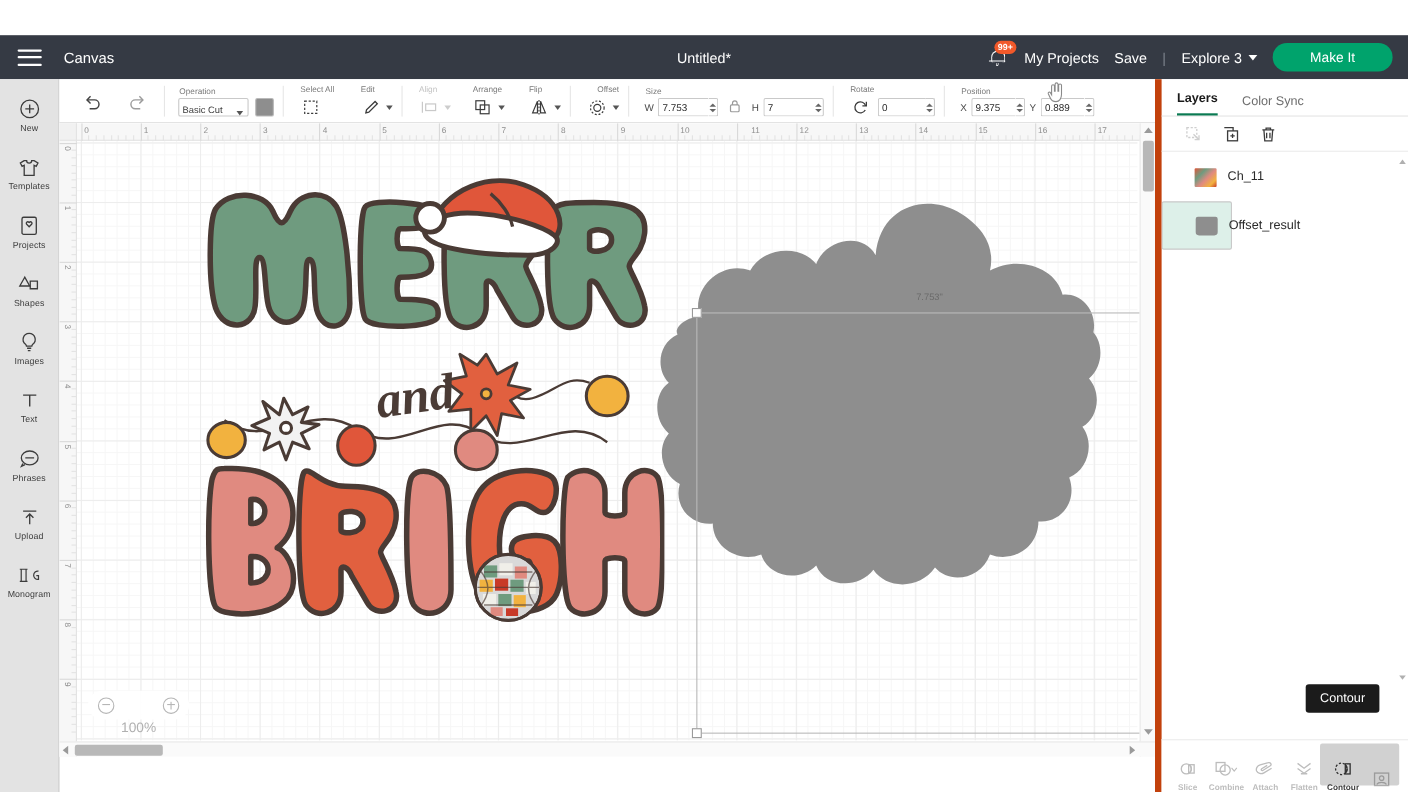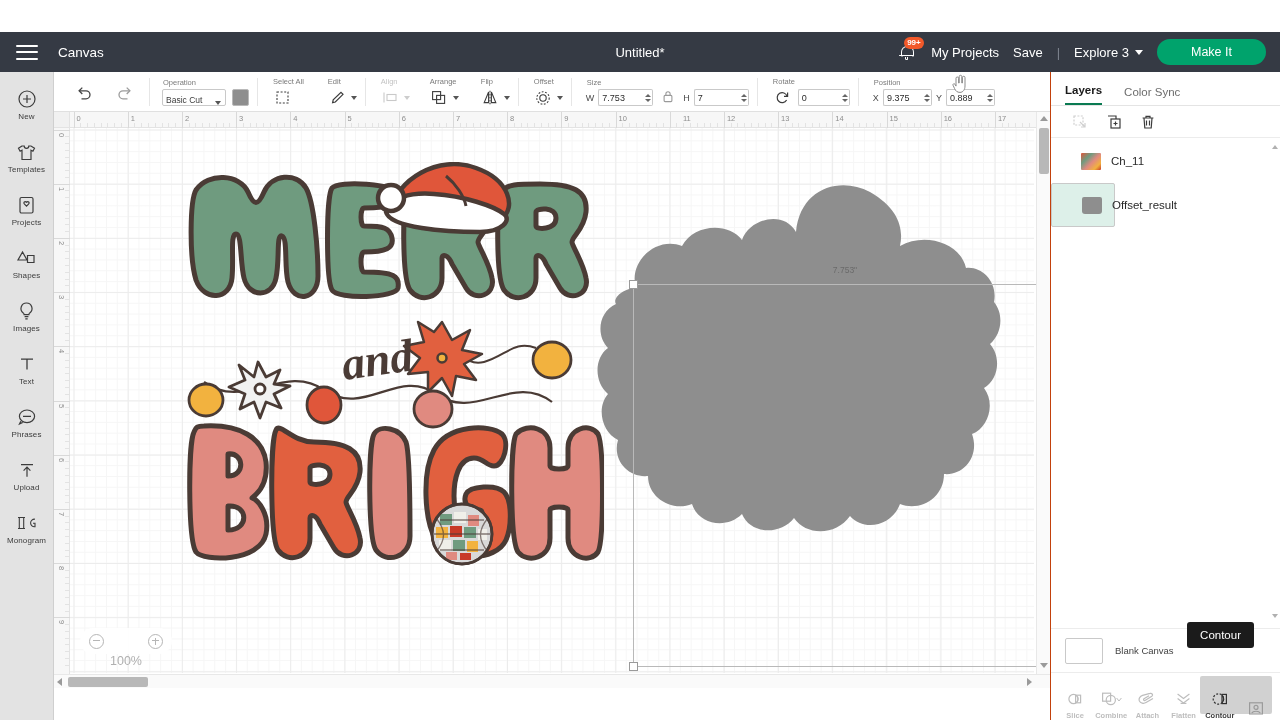--- a/index.html
+++ b/index.html
@@ -126,21 +126,21 @@
   .zbtn.plus::after { content:""; position: absolute; left: 5.7px; top: 3px; width: 1.3px; height: 7px; background: #b6b6b6; }
   .zlbl { font-size: 12.5px; color: #b0b0b0; margin-top: 40px; }
 
   .vsb { position: absolute; right: 0; top: 0; width: 14px; height: 576px; background: #fafafa; border-left: 1px solid #e8e8e8; }
   .vsb-thumb { position: absolute; left: 2px; top: 16px; width: 10px; height: 46px; background: #b8b8b8; border-radius: 2px; cursor: pointer;}
   .sb-arrow { position: absolute; left: 3px; width: 0; height: 0; border-left: 4px solid transparent; border-right: 4px solid transparent; }
   .hsb { position: absolute; left: 0; bottom: 0; width: 996px; height: 14px; background: #fafafa; border-top: 1px solid #e8e8e8; }
   .hsb-thumb { position: absolute; left: 14px; top: 2px; width: 80px; height: 10px; background: #b8b8b8; border-radius: 2px; cursor: pointer;}
 
   
-  .rpanel { position: absolute; left: 1050px; top: 72px; width: 230px; height: 648px; background: #fff; border-left: 1px solid #c2410c; }
+  .rpanel { position: absolute; left: 1050px; top: 72px; width: 230px; height: 648px; background: #fff; border-left: 6px solid #c2410c; }
   .rtabs { height: 34px; display: flex; align-items: flex-end; border-bottom: 1px solid #e4e4e4; padding: 0 14px; gap: 22px; }
   .rtab { font-size: 11.5px; color: #6d6d6d; padding-bottom: 7px; cursor: pointer; }
   .rtab.active { color: #1a1a1a; border-bottom: 2px solid #0a7a52; font-weight: bold; }
   .ractions { height: 32px; display: flex; align-items: center; gap: 16px; padding: 0 20px; border-bottom: 1px solid #ececec; }
   .ract { width: 18px; height: 18px; display: flex; align-items: center; justify-content: center; color: #3c3c3c; cursor: pointer; }
   .ract.dim { color: #cfcfcf; }
   .layerlist { position: absolute; left: 0; top: 67px; right: 0; bottom: 96px; overflow: hidden; }
   .layer { height: 44px; display: flex; align-items: center; gap: 10px; padding: 0 14px 0 30px; cursor: pointer; }
   .layer.sel { background: #ddf0e9; }
   .lthumb { width: 20px; height: 17px; border-radius: 1px; flex: 0 0 auto; }
@@ -359,21 +359,21 @@
           <svg width="16" height="15" viewBox="0 0 16 15" fill="none" stroke="currentColor" stroke-width="1.1">
               <path d="M6.6 2 2.2 12.6h4.4z"></path>
               <path d="M9.4 2l4.4 10.6H9.4z"></path>
               <path d="M8 .8v13.4" stroke-dasharray="1.6 1.4"></path>
             </svg>
         </div>
         <div class="caret"></div>
       </div>
     </div>
 
-    <div class="grp div" style="padding-left:14px;">
+    <div class="grp div" style="padding-left:14px;text-align:right;">
       <div class="grp-lbl">Offset</div>
       <div class="grp-row" style="gap:2px;">
         <div class="ico-btn">
           <svg width="16" height="16" viewBox="0 0 16 16" fill="none" stroke="currentColor" stroke-width="1.1">
               <circle cx="8" cy="8" r="3.2"></circle>
               <circle cx="8" cy="8" r="6.2" stroke-dasharray="1.8 1.6"></circle>
             </svg>
         </div>
         <div class="caret"></div>
       </div>
@@ -883,24 +883,20 @@
       <div class="layer sel">
         <span class="lthumb" style="background:#8e8e8e;border-radius:2px 2px 3px 3px;"></span>
         <span class="lname">Offset_result</span>
       </div>
       <div class="lsb">
         <span class="lsb-arr" style="top:0;border-bottom:4px solid #b0b0b0;"></span>
         <span class="lsb-arr" style="bottom:0;border-top:4px solid #b0b0b0;"></span>
       </div>
     </div>
 
-    <div class="canvasrow">
-      <span class="cvthumb"></span>
-      <span class="cvname">Blank Canvas</span>
-    </div>
 
     <div class="tooltip">Contour</div>
 
     <div class="bottombar">
       <div class="bbtn">
         <span class="bico">
           <svg width="16" height="16" viewBox="0 0 16 16" fill="none" stroke="currentColor" stroke-width="1.2">
               <circle cx="6.5" cy="8" r="4.6"></circle>
               <path d="M9.2 4.4a4.6 4.6 0 0 1 0 7.2"></path>
               <rect x="8.6" y="4.2" width="5" height="7.6"></rect>

